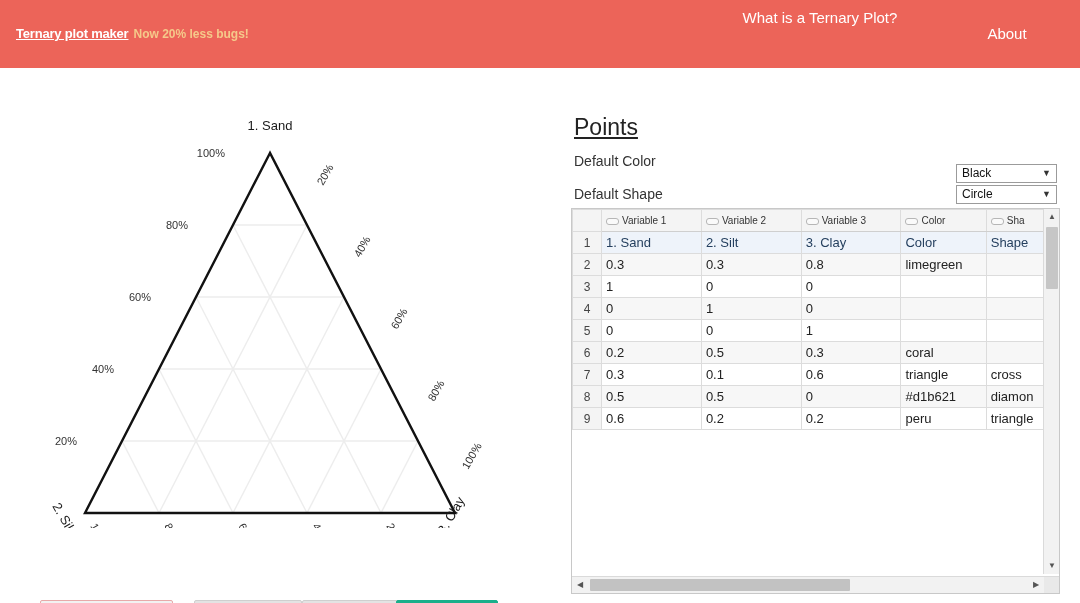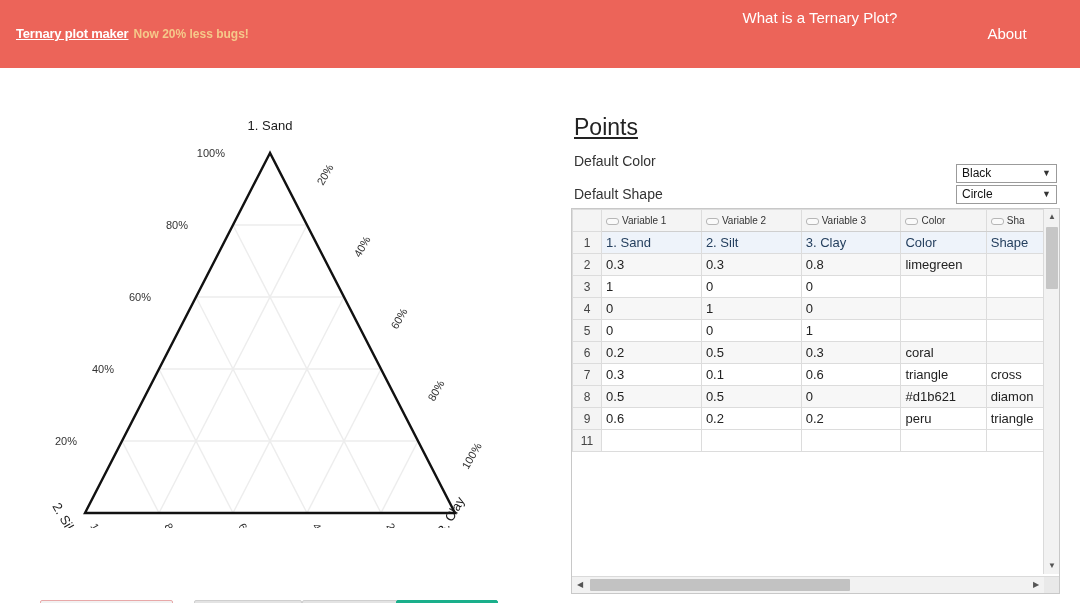--- a/index.html
+++ b/index.html
@@ -413,28 +413,20 @@
               <td class="cell">diamon</td>
             </tr>
             <tr class="r-odd">
               <td class="rownum">9</td>
               <td class="cell">0.6</td>
               <td class="cell">0.2</td>
               <td class="cell">0.2</td>
               <td class="cell">peru</td>
               <td class="cell">triangle</td>
             </tr>
-            <tr class="r-odd">
-              <td class="rownum">11</td>
-              <td class="cell"></td>
-              <td class="cell"></td>
-              <td class="cell"></td>
-              <td class="cell"></td>
-              <td class="cell"></td>
-            </tr>
           </tbody>
       </table>
     </div>
 
     <div id="vscroll">
       <div class="arrow up">▲</div>
       <div class="thumb"></div>
       <div class="arrow down">▼</div>
     </div>
 

